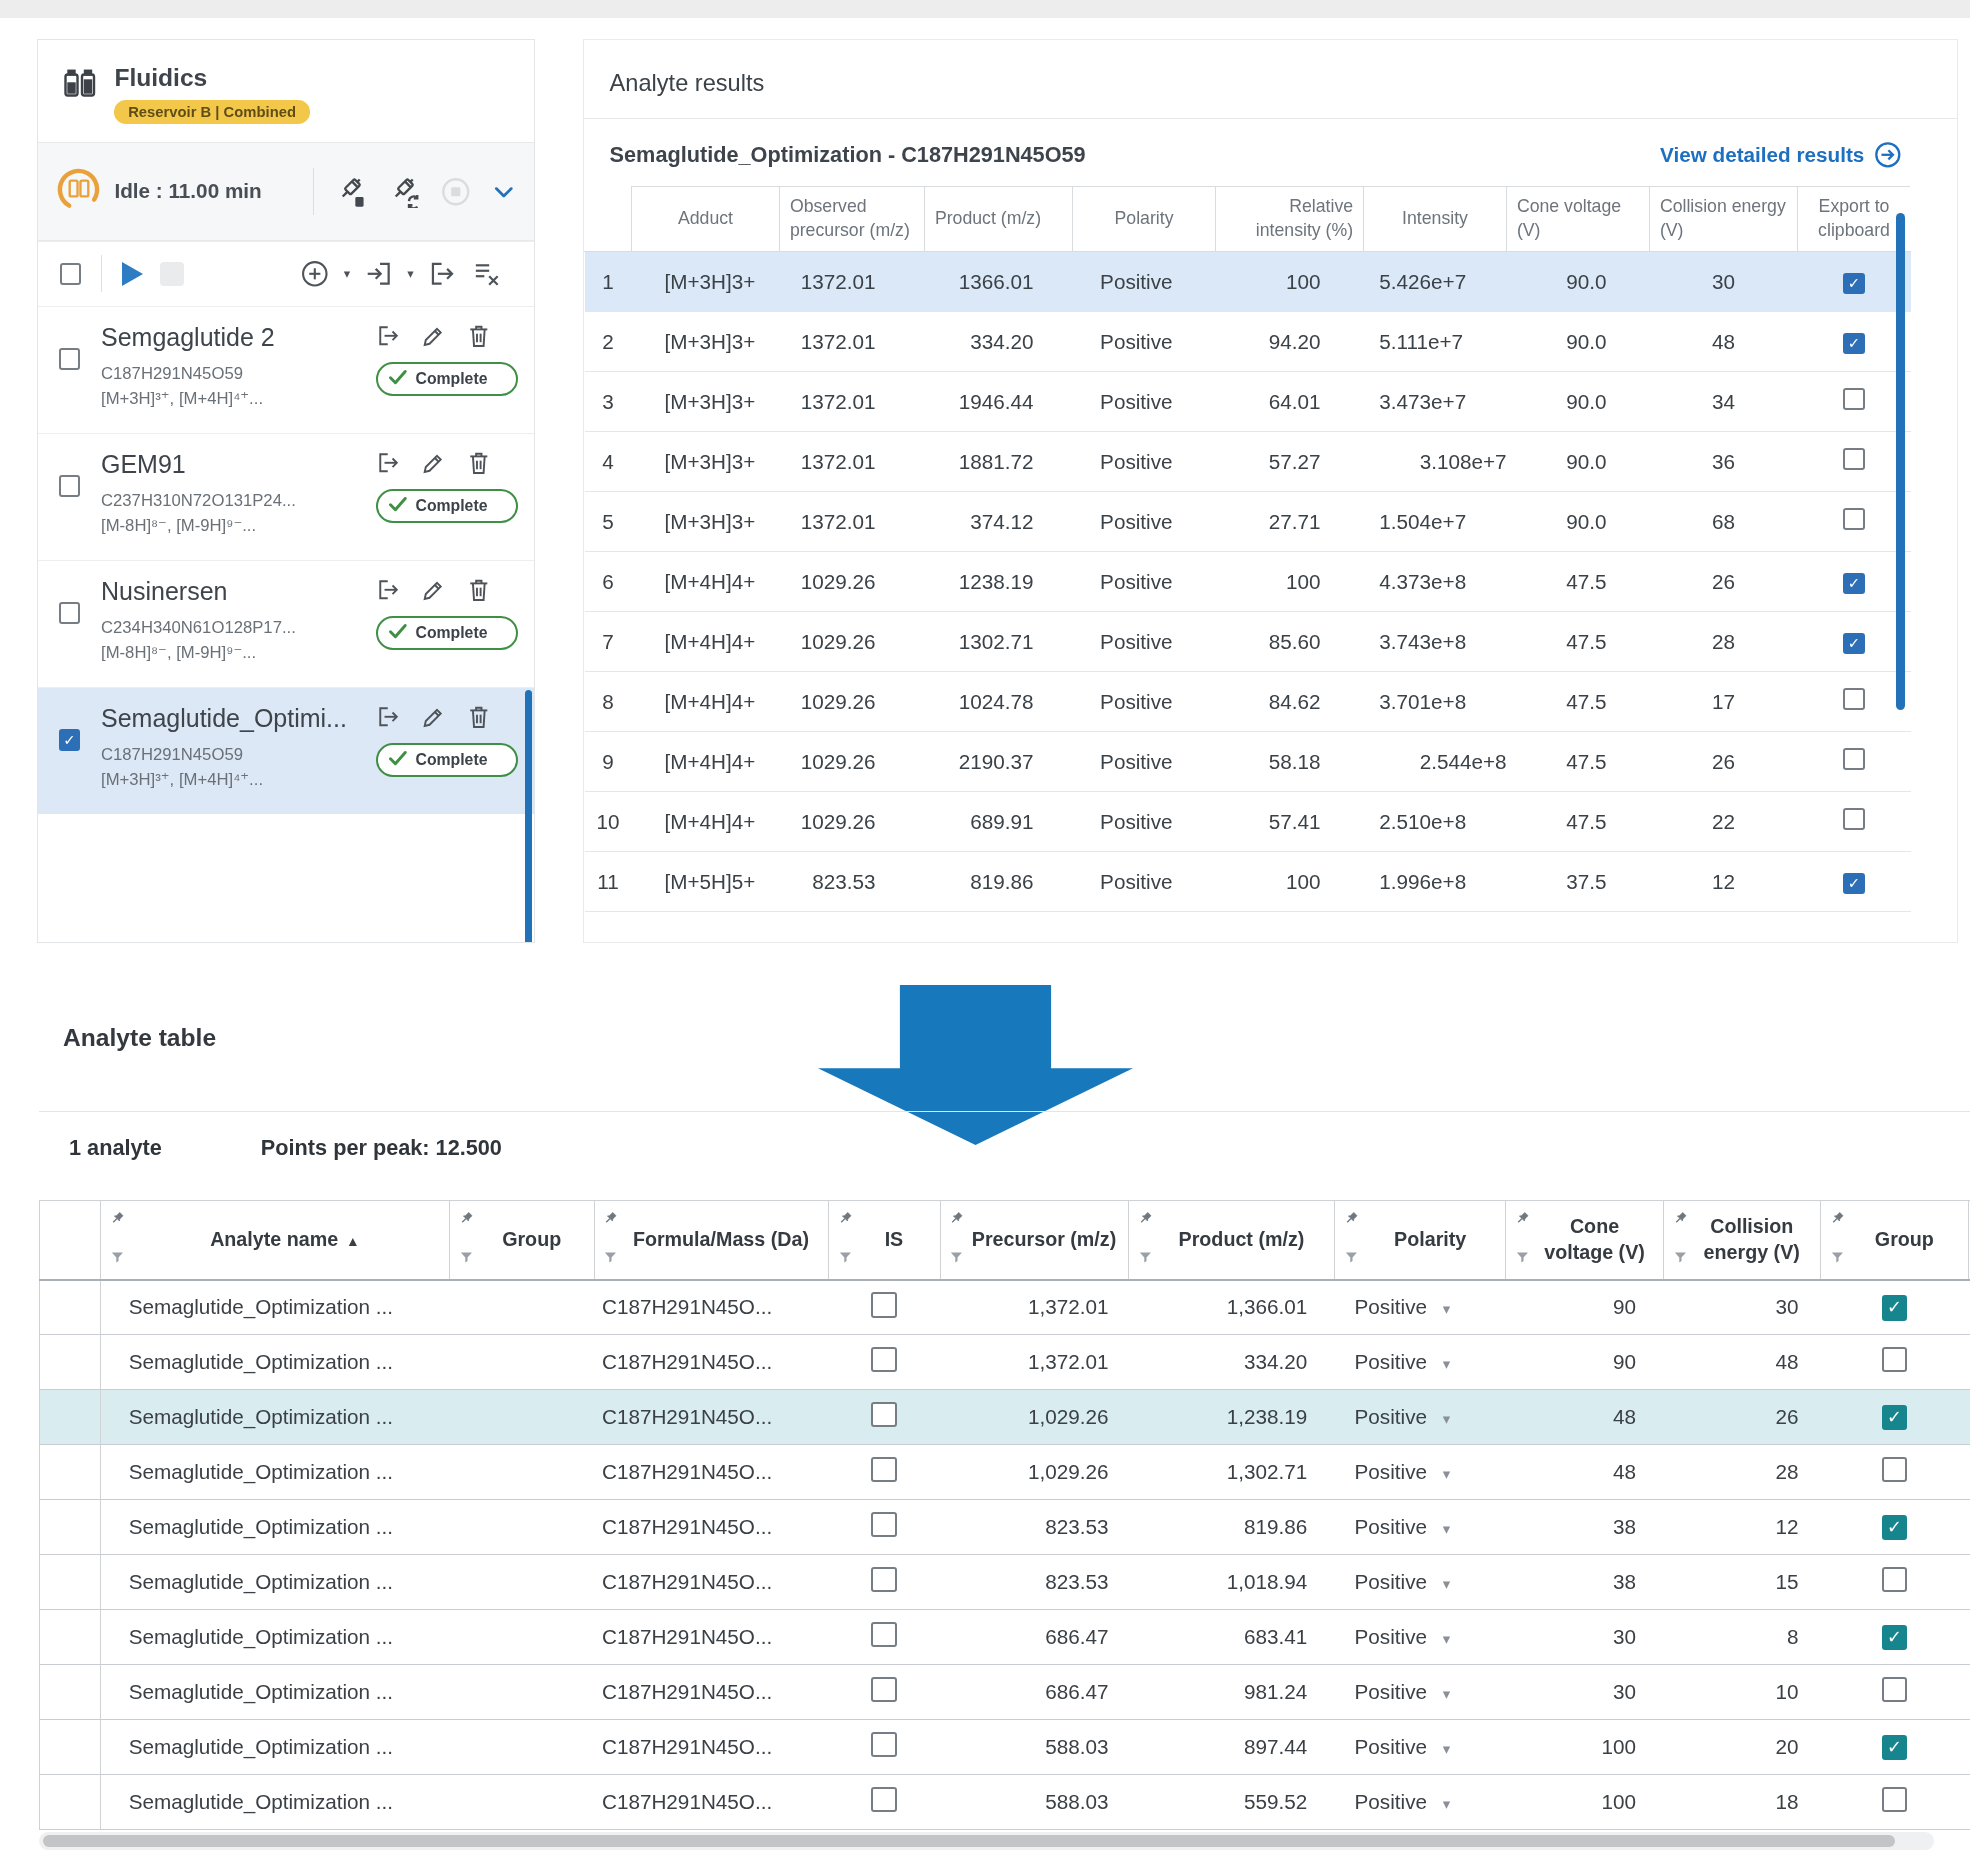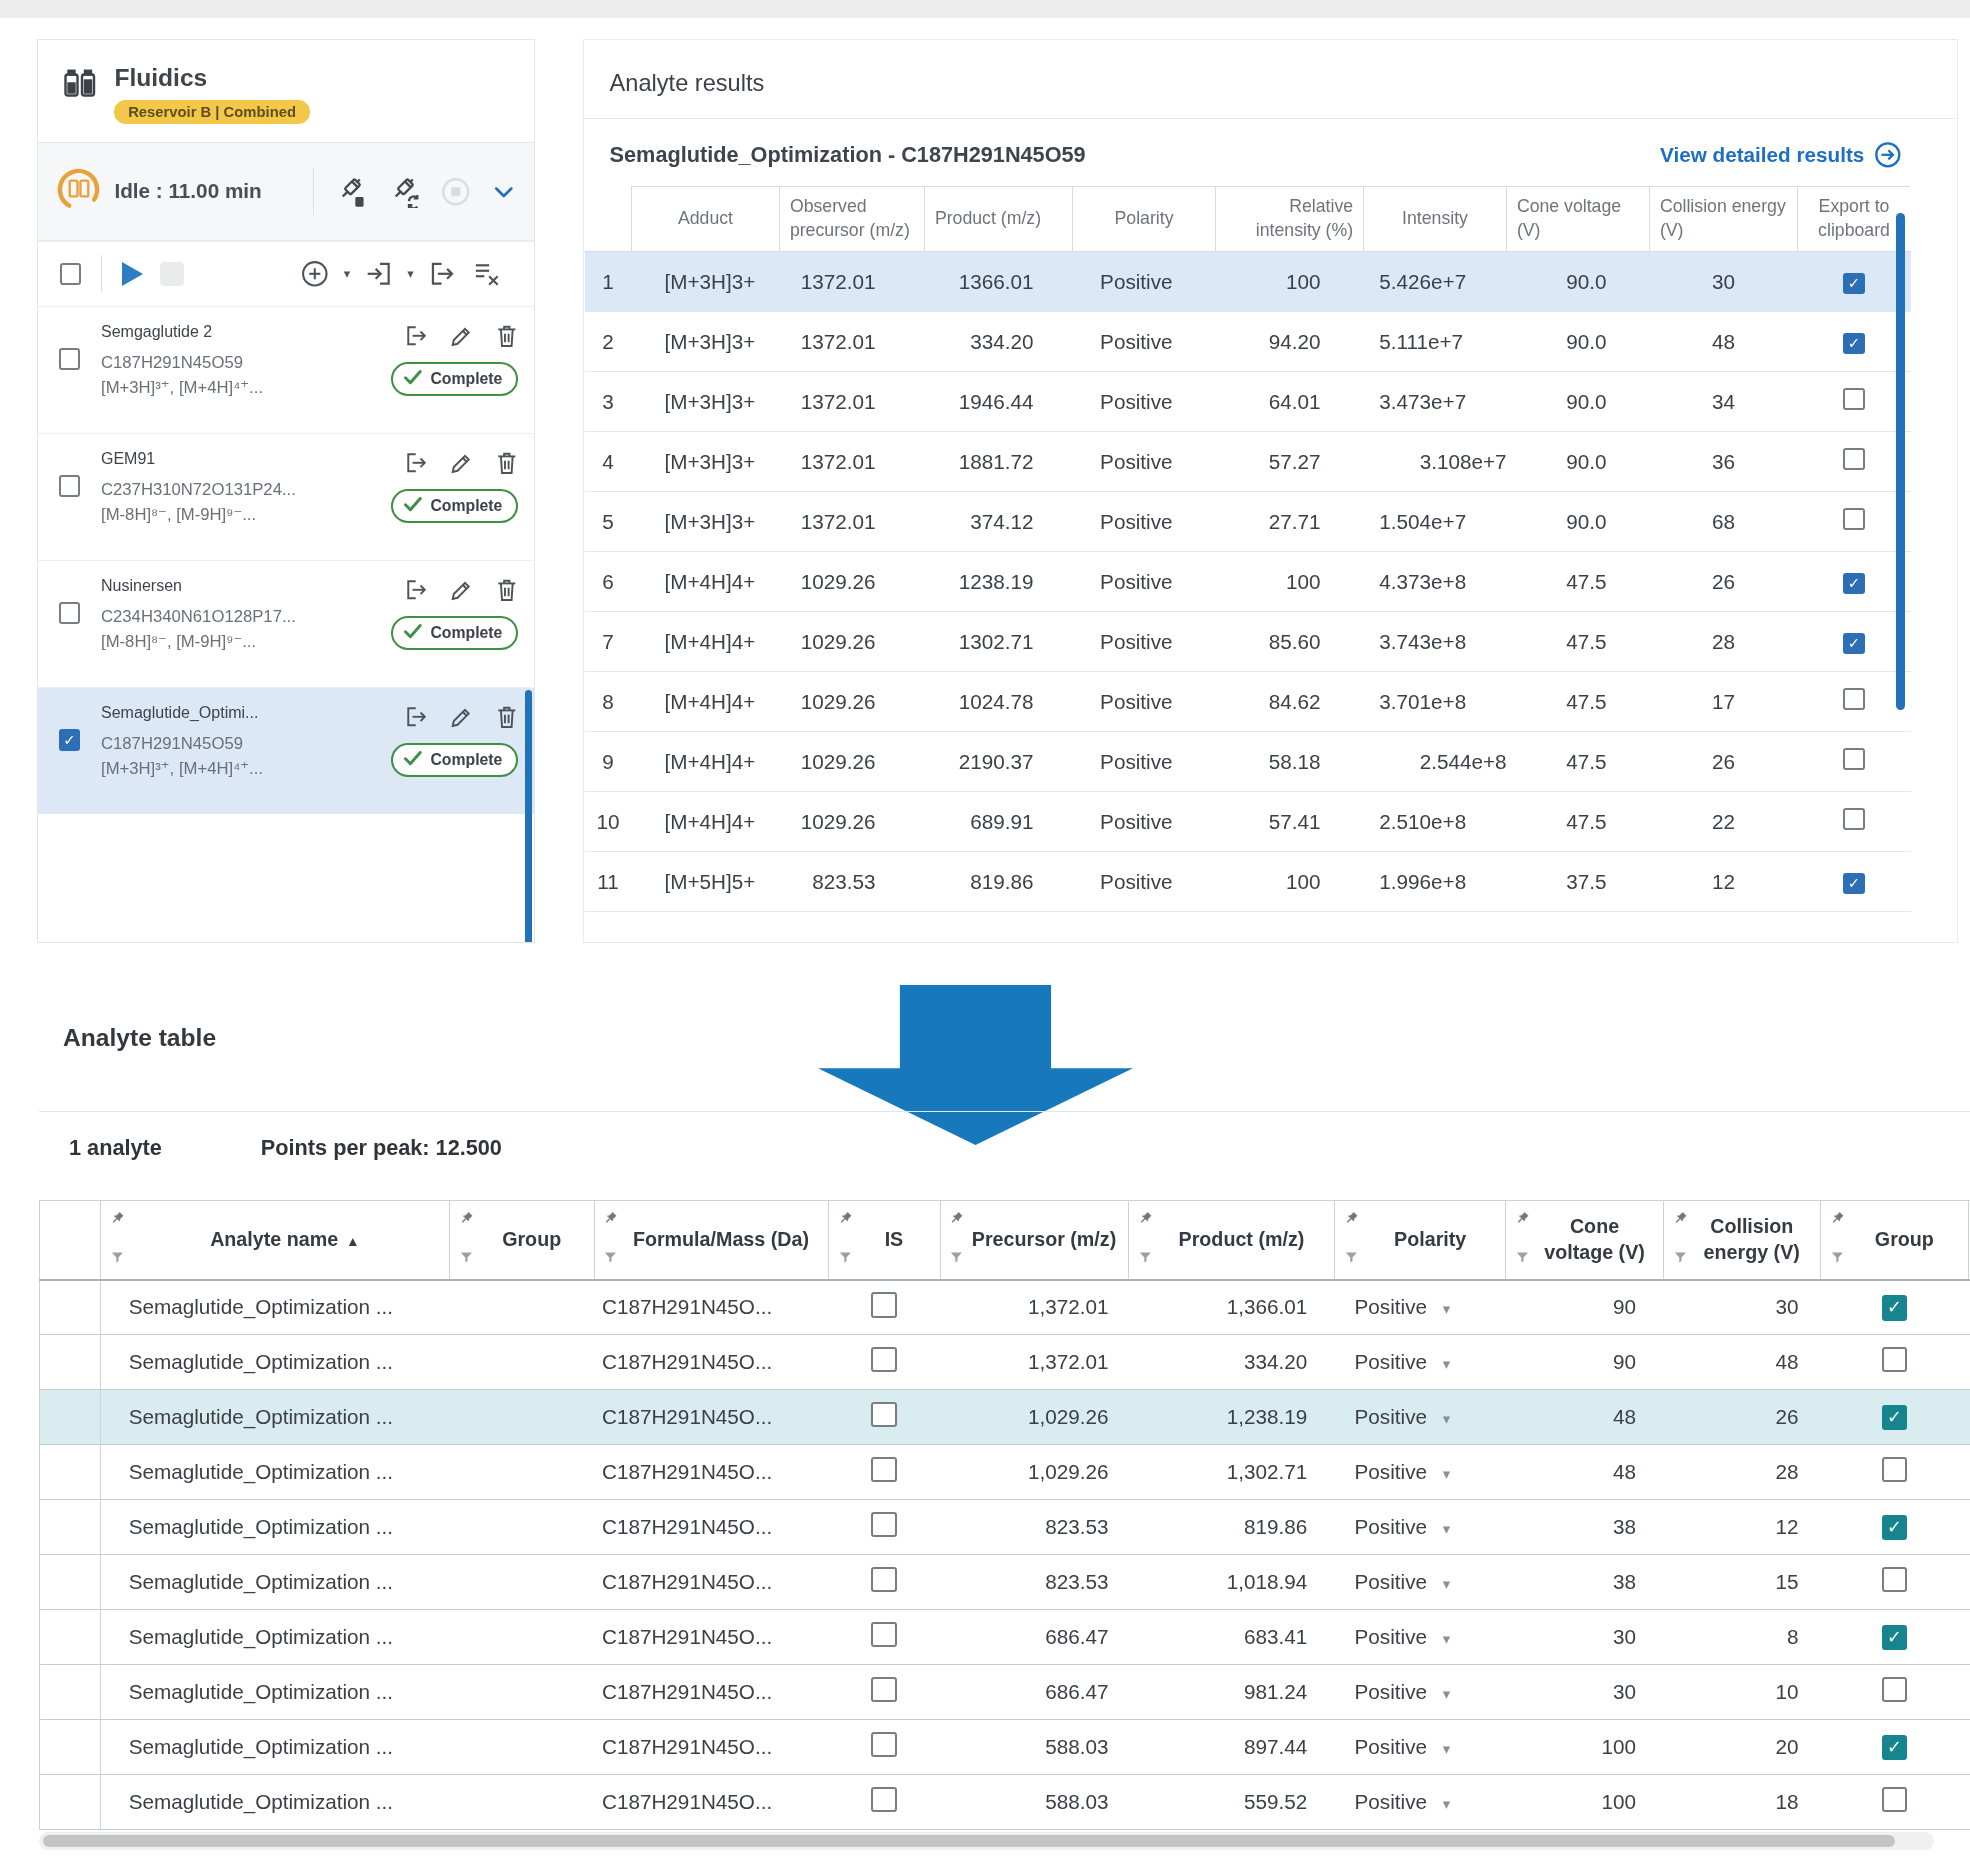--- a/index.html
+++ b/index.html
@@ -38,23 +38,23 @@
   .play-btn { width:0; height:0; border-top:12.8px solid transparent; border-bottom:12.8px solid transparent;
     border-left:21.7px solid #2e7cc3; }
   .stop-btn { width:23.6px; height:23.6px; background:#e9ebed; border-radius:3.9px; }
   .caret-sm { font-size:12.8px; color:#4d5359; }
 
   .list-items { }
   .list-item { display:flex; border-top:1px solid #eceeef; min-height:127px; padding:15.8px 0 11.8px 0; }
   .list-item.selected { background:#dce8f6; }
   .item-check { width:63px; display:flex; justify-content:center; padding-top:25.6px; flex:0 0 auto; }
   .item-main { flex:1; min-width:0; padding-right:5.9px; }
-  .item-name { font-size:16px; color:#3d444b; margin-bottom:11.8px; white-space:nowrap; }
+  .item-name { font-size:25px; color:#3d444b; margin-bottom:11.8px; white-space:nowrap; }
   .item-formula, .item-adducts { font-size:16.7px; color:#697077; margin-top:4.9px; white-space:nowrap; }
-  .item-side { width:158px; flex:0 0 auto; padding-right:15.8px; display:flex; flex-direction:column; align-items:flex-end; }
+  .item-side { width:158px; flex:0 0 auto; padding-right:15.8px; display:flex; flex-direction:column; }
   .item-icons { display:flex; gap:19.7px; margin-bottom:13.8px; }
   .icon-btn { background:none; border:none; cursor:pointer; padding:0; line-height:0; }
   .pill-complete { display:inline-flex; align-items:center; gap:7.9px; border:2px solid #3f8f44;
     border-radius:17.7px; padding:3.9px 13.8px 3.9px 9.9px; background:#fff; font-size:15.8px; font-weight:600; color:#3c4249; }
 
   .lp-scroll { position:absolute; right:2px; top:650px; width:6.9px; height:286px; background:#2272b9; border-radius:3.9px; }
 
   
   .right-panel { position:absolute; left:583px; top:39px; width:1375px; height:904px;
     background:#fff; border:1px solid #e8eaec; overflow:hidden; }

